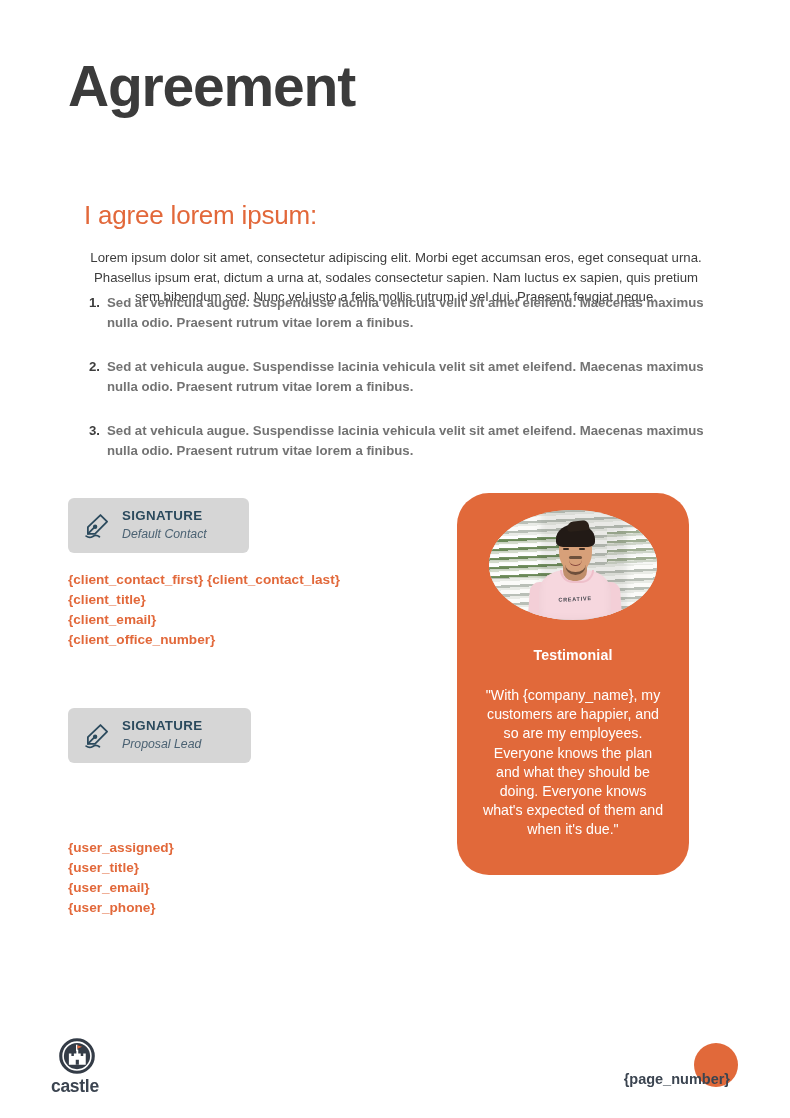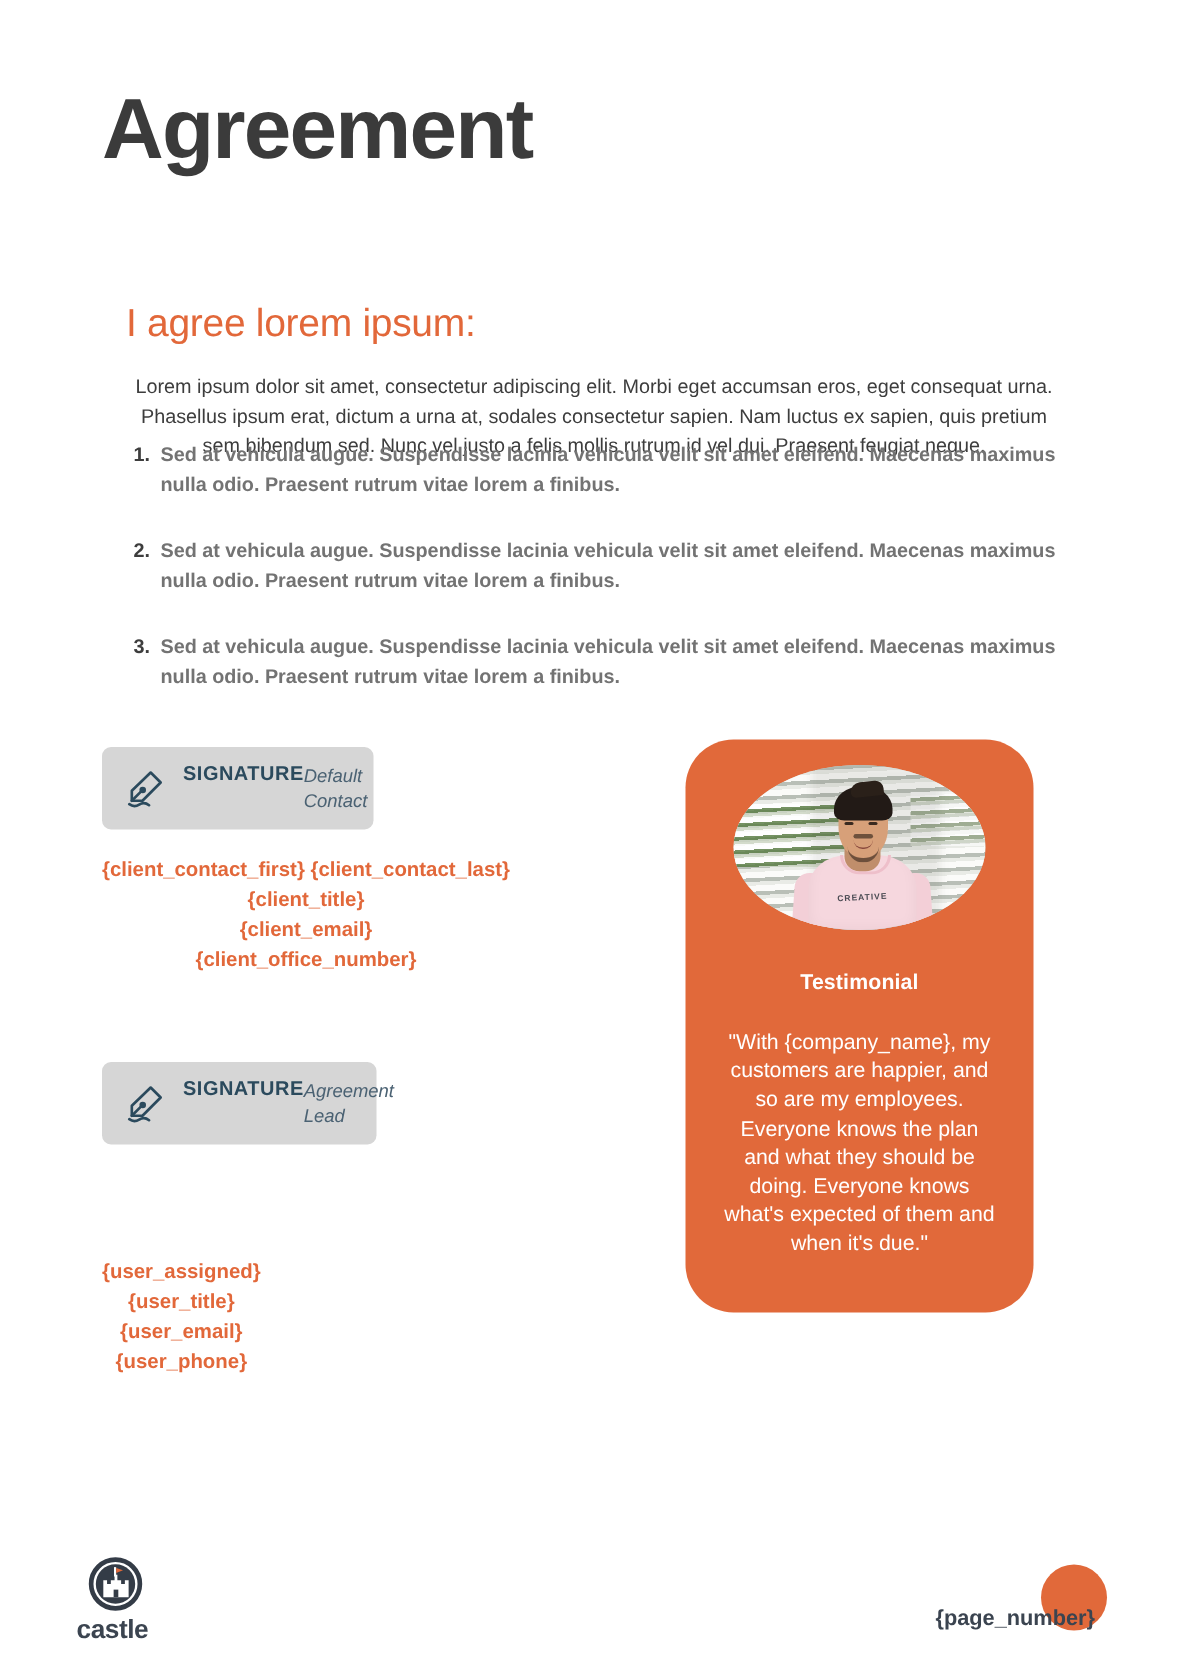--- a/index.html
+++ b/index.html
@@ -109,21 +109,21 @@
   .sig-box-2 { left: 68px; top: 708px; width: 183px; height: 55px; }
 
   .sig-icon {
     width: 27px;
     height: 27px;
     flex: 0 0 27px;
     margin-right: 11px;
     display: block;
     color: #2b4a5d;
   }
-  .sig-text { display: flex; justify-content: center; }
+  .sig-text { display: flex; flex-direction: column; justify-content: center; }
   .sig-title {
     font-size: 13.3px;
     font-weight: bold;
     color: #2b4a5d;
     letter-spacing: 0.35px;
     line-height: 1.25;
   }
   .sig-sub {
     font-size: 12.3px;
     font-weight: normal;
@@ -139,21 +139,21 @@
     margin: 0;
     padding: 0;
     list-style: none;
     color: #e2683a;
     font-size: 13.6px;
     font-weight: bold;
     line-height: 20px;
   }
   .field-list-client { left: 68px; top: 570px; }
   .field-list-user   { left: 68px; top: 824px; margin-top: 14px; }
-  .field-list li { white-space: nowrap; text-align: center; }
+  .field-list li { white-space: nowrap; }
 
   
   .testimonial-card {
     position: absolute;
     left: 457px;
     top: 493px;
     width: 232px;
     height: 382px;
     background: #e1693a;
     border-radius: 32px;
@@ -435,21 +435,21 @@
     <svg class="sig-icon" viewBox="0 0 32 32">
       <g fill="none" stroke="currentColor" stroke-width="2.1" stroke-linecap="round" stroke-linejoin="round">
         <path d="M19.5 3.6 L27.4 11.5 L13.0 25.9 L4.6 25.9 L4.6 18.0 Z"></path>
         <path d="M4.6 25.9 L11.6 18.9"></path>
         <circle cx="13.2" cy="17.4" r="2.6" fill="currentColor" stroke="none"></circle>
       </g>
       <path d="M2.6 28.6 c2.6 1.9 5.2 1.9 7.8 0.3 c2.6 -1.6 5.2 -1.6 7.8 0.5" fill="none" stroke="currentColor" stroke-width="2.1" stroke-linecap="round"></path>
     </svg>
     <div class="sig-text">
       <span class="sig-title">SIGNATURE</span>
-      <span class="sig-sub">Agreement Lead</span>
+      <span class="sig-sub">Proposal Lead</span>
     </div>
   </div>
 
   <ul class="field-list field-list-user">
     <li>{user_assigned}</li>
     <li>{user_title}</li>
     <li>{user_email}</li>
     <li>{user_phone}</li>
   </ul>
 

